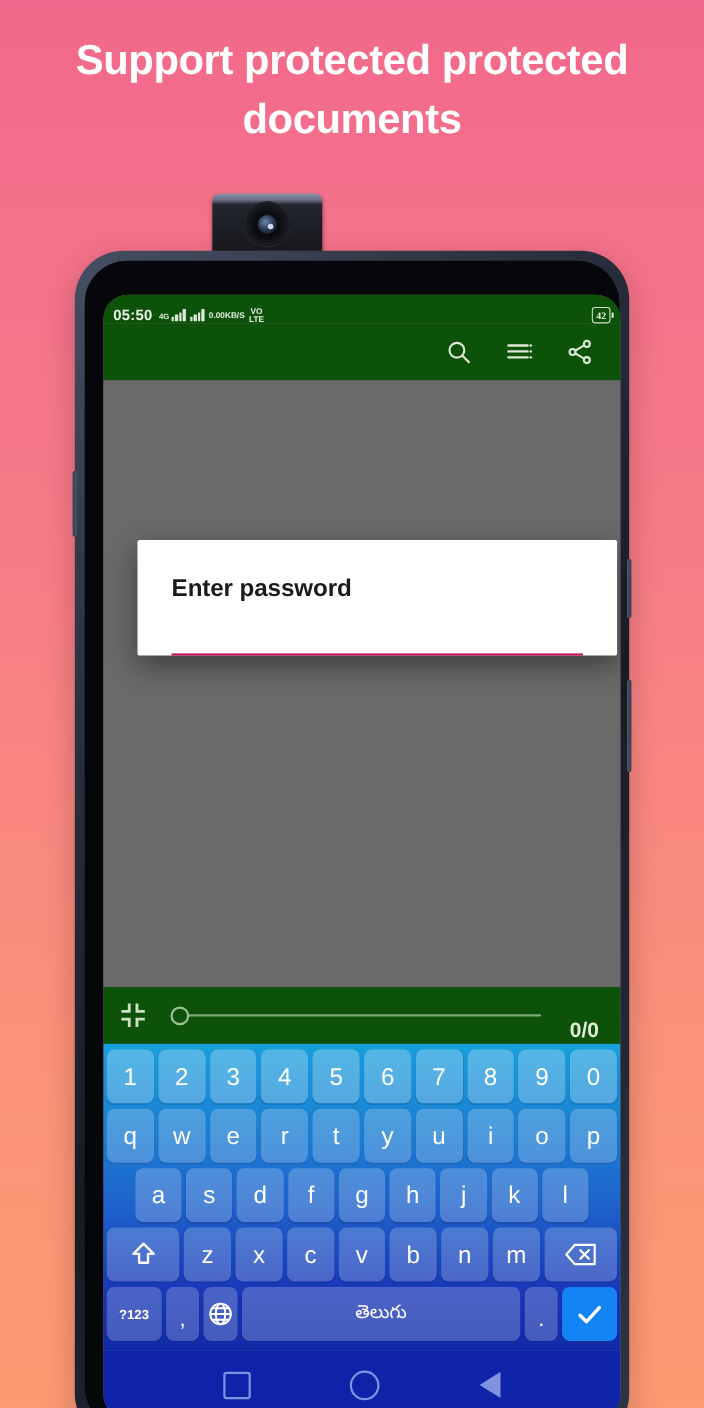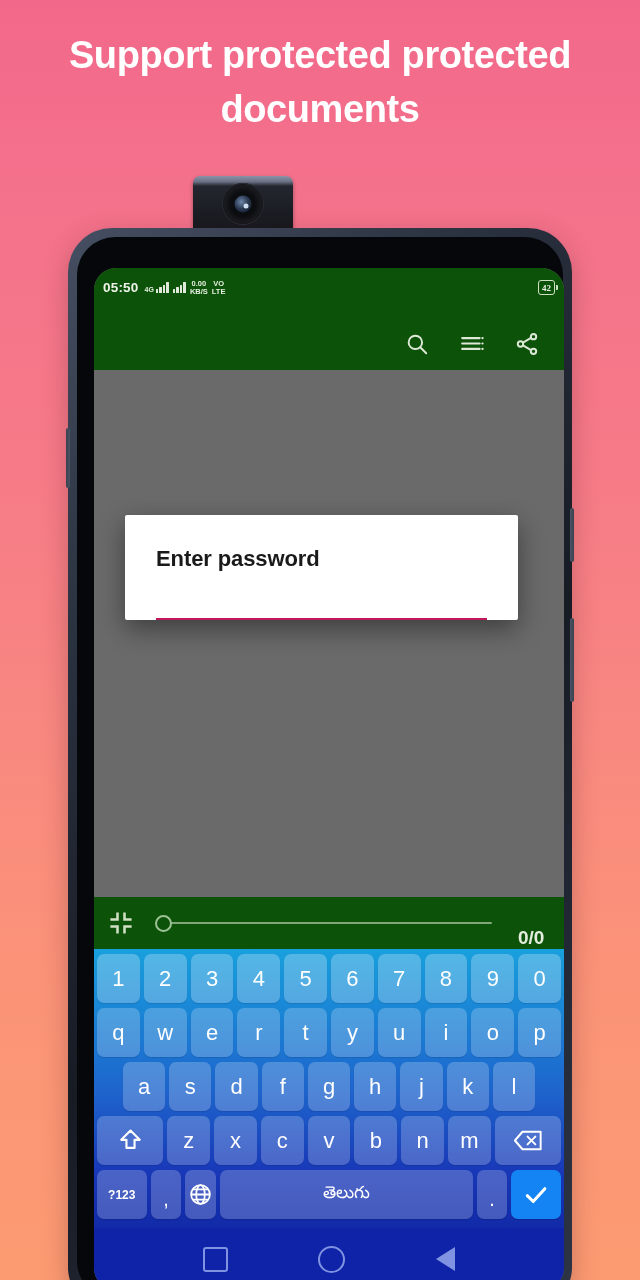--- a/index.html
+++ b/index.html
@@ -59,54 +59,54 @@
   
   .sbtn{position:absolute;right:-2px;width:4px;border-radius:2px;
     background:linear-gradient(90deg,#4d5costly,#39414f);
     background:linear-gradient(90deg,#4a5464 0%,#39414f 100%);}
   .sbtn.b1{top:280px;height:54px;}
   .sbtn.b2{top:390px;height:84px;}
   .lbtn{position:absolute;left:-2px;width:4px;border-radius:2px;height:60px;top:200px;
     background:linear-gradient(90deg,#39414f 0%,#4a5464 100%);}
   
   .statusbar{
-    height:26px;background:#0d5209;display:flex;align-items:flex-start;
-    padding:12px 9px;color:#dfe7d8;font-size:13px;font-weight:600;
+    height:26px;background:#0d5209;display:flex;align-items:flex-end;
+    padding:0 9px;color:#dfe7d8;font-size:13px;font-weight:600;
   }
   .sb-time{font-size:13.5px;letter-spacing:.2px;color:#eef3ea;}
   .sb-icons{display:flex;align-items:center;gap:4px;margin-left:6px;}
   .net4g{display:flex;align-items:flex-end;gap:1px;}
   .net4g .tag{font-size:7px;line-height:7px;font-weight:700;margin-right:1px;color:#e6efe0;}
   .bars{display:flex;align-items:flex-end;gap:1px;height:11px;}
   .bars i{display:block;width:2.5px;background:#e0e9da;border-radius:.5px;}
   .bars i:nth-child(1){height:4px;}
   .bars i:nth-child(2){height:6px;}
   .bars i:nth-child(3){height:8px;}
   .bars i:nth-child(4){height:11px;}
-  .speed{display:flex;flex-direction:column;line-height:7.5px;font-size:7.5px;font-weight:700;align-items:center;color:#e6efe0;}
+  .speed{display:flex;line-height:7.5px;font-size:7.5px;font-weight:700;align-items:center;color:#e6efe0;}
   .volte{display:flex;flex-direction:column;line-height:7.5px;font-size:7.5px;font-weight:700;align-items:center;color:#e6efe0;}
   .sb-right{margin-left:auto;display:flex;align-items:center;font-family:Liberation Serif, serif;}
   .battery{
     border:1.4px solid #cfe0c4;border-radius:3px;padding:0 3px;height:13px;
     display:flex;align-items:center;font-size:9px;font-weight:700;color:#e9f2e3;position:relative;
   }
   .battery::after{content:"";position:absolute;right:-3.5px;top:3.5px;width:2px;height:5px;
     background:#cfe0c4;border-radius:0 1px 1px 0;}
   
   .toolbar{
     height:52px;background:#0d5209;display:flex;align-items:center;
     justify-content:flex-end;gap:29px;padding-right:24px;
   }
   .tb-icon{width:26px;height:26px;display:block;cursor:pointer;}
   
   .content{position:relative;height:auto;background:#6a6a6a;flex:1;}
   .scrim{position:absolute;inset:0;background:#6a6a6a;}
   
   .dialog{
-    position:absolute;left:31px;top:145px;width:393px;
+    position:absolute;left:31px;top:145px;width:436px;
     background:#fff;border-radius:2px;
     box-shadow:0 9px 26px rgba(0,0,0,.42);
     padding:0;
   }
   .dlg-title{
     font-size:22px;font-weight:700;color:#1a1a1a;
     padding:31px 31px 0 31px;letter-spacing:-0.1px;
   }
   .dlg-field{padding:18px 31px 0 31px;}
   .pw-input{

